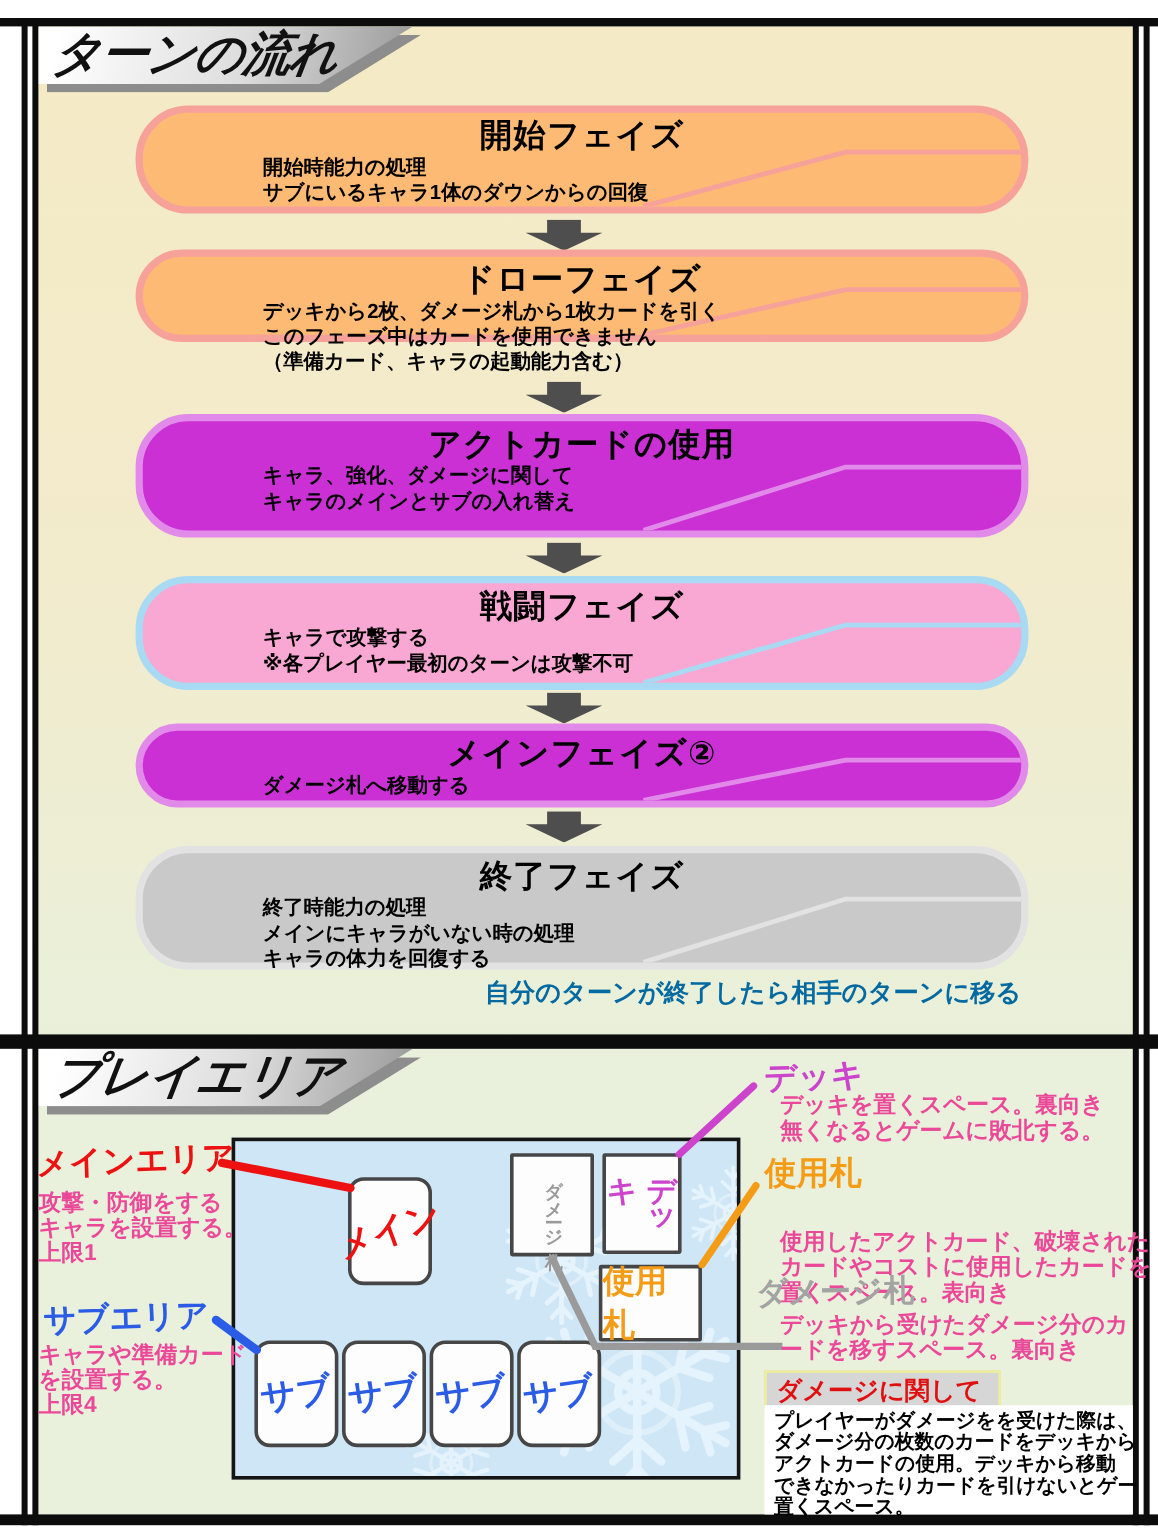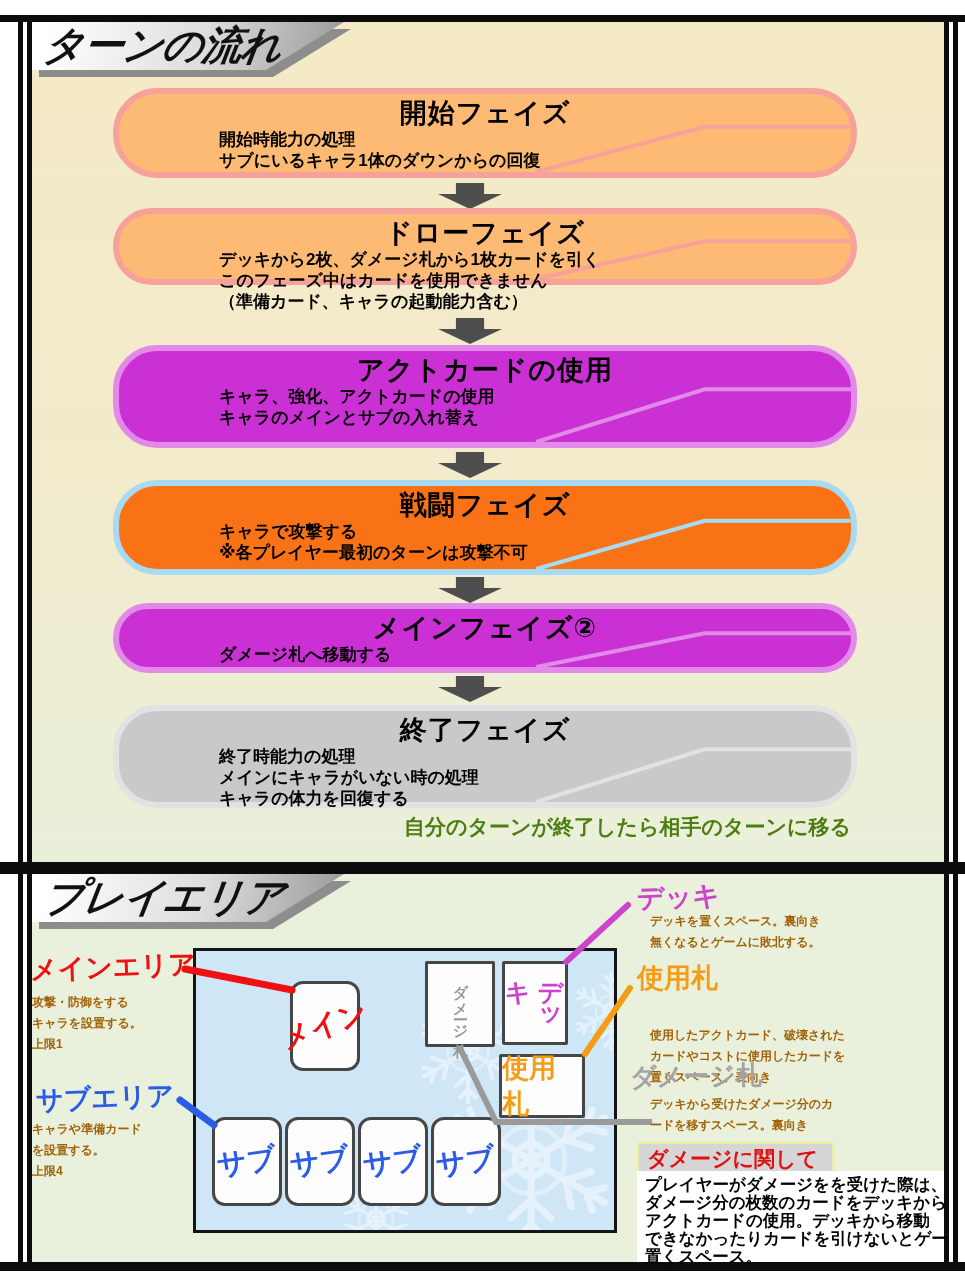--- a/index.html
+++ b/index.html
@@ -34,29 +34,29 @@
   .phase{position:absolute;left:113px;width:744px;box-sizing:border-box;
     border:6px solid;border-radius:44px;}
   .phase h2{margin:0;position:absolute;top:1px;left:0;width:100%;text-align:center;
     font-size:27px;color:#000;letter-spacing:1px;}
   .plines{position:absolute;left:100px;top:35px;font-size:17px;font-weight:bold;
     line-height:21px;color:#000;white-space:nowrap;}
   .plines span{display:block;}
   .deco{position:absolute;left:0;top:0;width:100%;height:100%;border-radius:38px;}
   .red{background:#fdba74;border-color:#f7a19b}
   .purple{background:#cb30d5;border-color:#e28ae9}
-  .blue{background:#f97316;border-color:#a8daf3}
+  .blue{background:#f9a8d4;border-color:#a8daf3}
   .grayp{background:#c9c9c9;border-color:#e2e2e2}
   .p1{top:88px;height:90px}.p2{top:208px;height:77px}.p3{top:345px;height:103px}
   .p4{top:480px;height:95px}.p5{top:603px;height:70px}.p6{top:705px;height:103px}
   .arrow{position:absolute;left:438px;width:64px;height:26px;background:#4e4e4e;
     clip-path:polygon(28% 0,72% 0,72% 42%,100% 42%,50% 100%,0 42%,28% 42%);}
   .a1{top:183px}.a2{top:318px}.a3{top:452px}.a4{top:577px}.a5{top:676px}
   .flow-note{position:absolute;left:113px;top:813px;width:744px;text-align:right;
-    padding-right:6px;box-sizing:border-box;font-size:21px;font-weight:bold;color:#4d7c0f;}
+    padding-right:6px;box-sizing:border-box;font-size:21px;font-weight:bold;color:#0369a1;}
 
   
   .board{position:absolute;left:193px;top:948px;width:424px;height:285px;
     background:#cfe6f6;border:3px solid #151515;box-sizing:border-box;overflow:hidden;}
   .flakes{position:absolute;left:0;top:0;width:424px;height:285px;opacity:.85;}
   .card{position:absolute;background:#fdfdfd;border:3px solid #464646;box-sizing:border-box;
     display:flex;align-items:center;justify-content:center;font-weight:bold;}
   .card span{display:block;}
   .card-main{left:94px;top:30px;width:70px;height:90px;border-radius:13px;color:#ee1111;font-size:29px;}
   .card-main span{transform:rotate(-20deg);white-space:nowrap;}
@@ -72,21 +72,21 @@
   
   .connectors{position:absolute;left:0;top:0;width:965px;height:1276px;pointer-events:none;}
 
   
   .area-label{position:absolute;font-weight:bold;white-space:nowrap;}
   .lbl-main{left:30px;top:949px;font-size:27px;color:#ee1111;transform:rotate(-2deg);}
   .lbl-sub{left:36px;top:1080px;font-size:27px;color:#2b5ce6;transform:rotate(-2deg);}
   .lbl-deck{left:637px;top:879px;font-size:27px;color:#cc44cc;transform:rotate(-2deg);}
   .lbl-used{left:637px;top:960px;font-size:27px;color:#f49c16;}
   .lbl-damage{left:630px;top:1059px;font-size:26px;color:#a3a3a3;transform:rotate(-1deg);}
-  .desc{position:absolute;font-size:12px;font-weight:bold;line-height:21px;color:#a16207;white-space:nowrap;}
+  .desc{position:absolute;font-size:19px;font-weight:bold;line-height:21px;color:#ec4899;white-space:nowrap;}
   .desc span{display:block;}
   .desc-main{left:32px;top:992px}
   .desc-sub{left:32px;top:1119px}
   .desc-deck{left:650px;top:911px}
   .desc-used{left:650px;top:1025px}
   .desc-damage{left:650px;top:1094px}
   .dmg-head{position:absolute;left:637px;top:1142px;background:#d6d6d6;border:2px solid #efef96;
     color:#e01010;font-size:21px;font-weight:bold;padding:1px 14px 2px 8px;white-space:nowrap;}
   .dmg-body{position:absolute;left:637px;top:1171px;width:307px;height:91px;background:#ffffff;
     box-sizing:border-box;padding:4px 0 0 8px;font-size:16.5px;font-weight:bold;line-height:18px;
@@ -138,21 +138,21 @@
     </div>
   </div>
   <div class="arrow a2"></div>
 
   <div class="phase purple p3">
     <svg class="deco" viewBox="0 0 100 100" preserveAspectRatio="none">
       <polyline points="57,100 80,42 100,42" fill="none" stroke="#e28ae9" stroke-width="4" vector-effect="non-scaling-stroke"></polyline>
     </svg>
     <h2>アクトカードの使用</h2>
     <div class="plines">
-      <span>キャラ、強化、アクトカードの使用</span>
+      <span>キャラ、強化、ダメージに関して</span>
       <span>キャラのメインとサブの入れ替え</span>
     </div>
   </div>
   <div class="arrow a3"></div>
 
   <div class="phase blue p4">
     <svg class="deco" viewBox="0 0 100 100" preserveAspectRatio="none">
       <polyline points="57,100 80,42 100,42" fill="none" stroke="#a8daf3" stroke-width="4" vector-effect="non-scaling-stroke"></polyline>
     </svg>
     <h2>戦闘フェイズ</h2>

